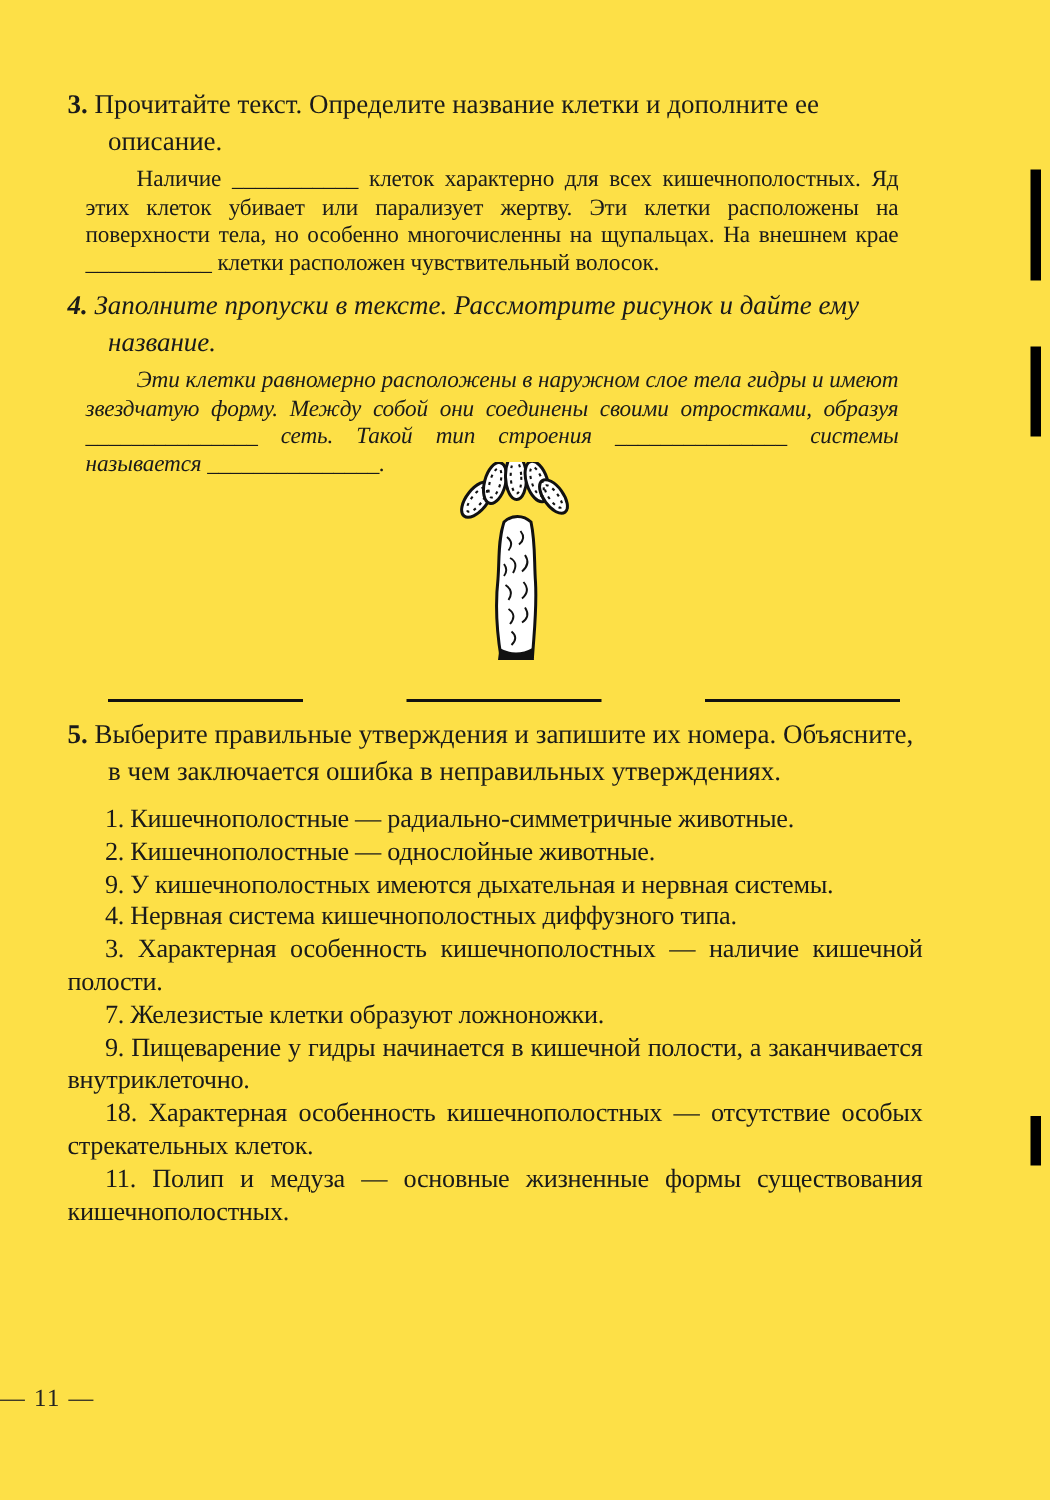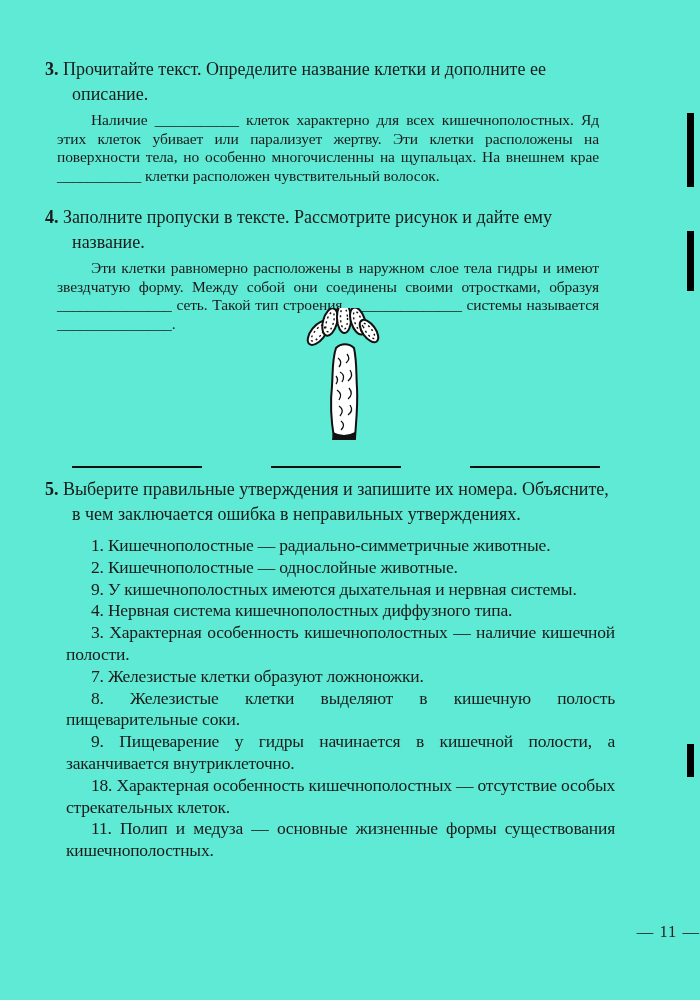--- a/index.html
+++ b/index.html
@@ -1,37 +1,37 @@
 <!DOCTYPE html>
 <html lang="ru"><head>
 <meta charset="utf-8">
 <style>
   html,body{margin:0;padding:0;background:#ffffff;}
   .page{
-    position:relative;width:700px;height:1000px;background:#5eead4;
+    position:relative;width:700px;height:1000px;background:#fde047;
     font-family:"Liberation Serif","DejaVu Serif",serif;color:#1a1a1a;
     overflow:hidden;
   }
   .task{position:absolute;left:45px;width:570px;}
   .t3{top:57px;}
-  .t4{top:205px;}
+  .t4{top:191px;font-style:italic;}
   .t5{top:477px;}
   .task-head{margin:0;font-size:18px;line-height:24.5px;padding-left:27px;text-indent:-27px;}
   .task-num{font-weight:bold;}
   .task-para{margin:5px 16px 0 12px;font-size:15.5px;line-height:18.5px;text-align:justify;text-indent:34px;letter-spacing:-0.1px;}
-  .statements{margin-top:9px;margin-left:21px;}
+  .statements{margin-top:9px;}
   .stmt{margin:0;font-size:17.5px;line-height:21.8px;text-align:justify;text-indent:25px;letter-spacing:-0.2px;}
   .figure{position:absolute;left:296px;top:308px;width:96px;height:134px;}
   .answer-line{position:absolute;top:466px;height:0;border-top:2px solid #111;width:130px;}
   .al1{left:72px;} .al2{left:271px;} .al3{left:470px;}
   .margin-bar{position:absolute;left:687px;width:7px;background:#000;}
   .mb1{top:113px;height:74px;}
   .mb2{top:231px;height:60px;}
   .mb3{top:744px;height:33px;}
-  .folio{position:absolute;top:922px;left:0;width:700px;text-align:right;font-size:16.5px;letter-spacing:1px;color:#222;}
+  .folio{position:absolute;top:922px;left:0;width:700px;text-align:left;font-size:16.5px;letter-spacing:1px;color:#222;}
 </style>
 </head>
 <body>
 
 <div class="page">
 
   <div class="task t3">
     <p class="task-head"><span class="task-num">3.</span>
       <span>Прочитайте текст. Определите название клетки и дополните ее описание.</span></p>
     <p class="task-para">Наличие ___________ клеток характерно для всех кишечнополостных. Яд этих клеток убивает или парализует жертву. Эти клетки расположены на поверхности тела, но особенно многочисленны на щупальцах. На внешнем крае ___________ клетки расположен чувствительный волосок.</p>
@@ -85,21 +85,20 @@
   <div class="task t5">
     <p class="task-head"><span class="task-num">5.</span>
       <span>Выберите правильные утверждения и запишите их номера. Объясните, в чем заключается ошибка в неправильных утверждениях.</span></p>
     <div class="statements">
         <p class="stmt">1. Кишечнополостные — радиально-симметричные животные.</p>
         <p class="stmt">2. Кишечнополостные — однослойные животные.</p>
         <p class="stmt">9. У кишечнополостных имеются дыхательная и нервная системы.</p>
         <p class="stmt">4. Нервная система кишечнополостных диффузного типа.</p>
         <p class="stmt">3. Характерная особенность кишечнополостных — наличие кишечной полости.</p>
         <p class="stmt">7. Железистые клетки образуют ложноножки.</p>
-        <p class="stmt">8. Железистые клетки выделяют в кишечную полость пищеварительные соки.</p>
         <p class="stmt">9. Пищеварение у гидры начинается в кишечной полости, а заканчивается внутриклеточно.</p>
         <p class="stmt">18. Характерная особенность кишечнополостных — отсутствие особых стрекательных клеток.</p>
         <p class="stmt">11. Полип и медуза — основные жизненные формы существования кишечнополостных.</p>
       </div>
   </div>
 
   <div class="margin-bar mb1"></div>
   <div class="margin-bar mb2"></div>
   <div class="margin-bar mb3"></div>
 

